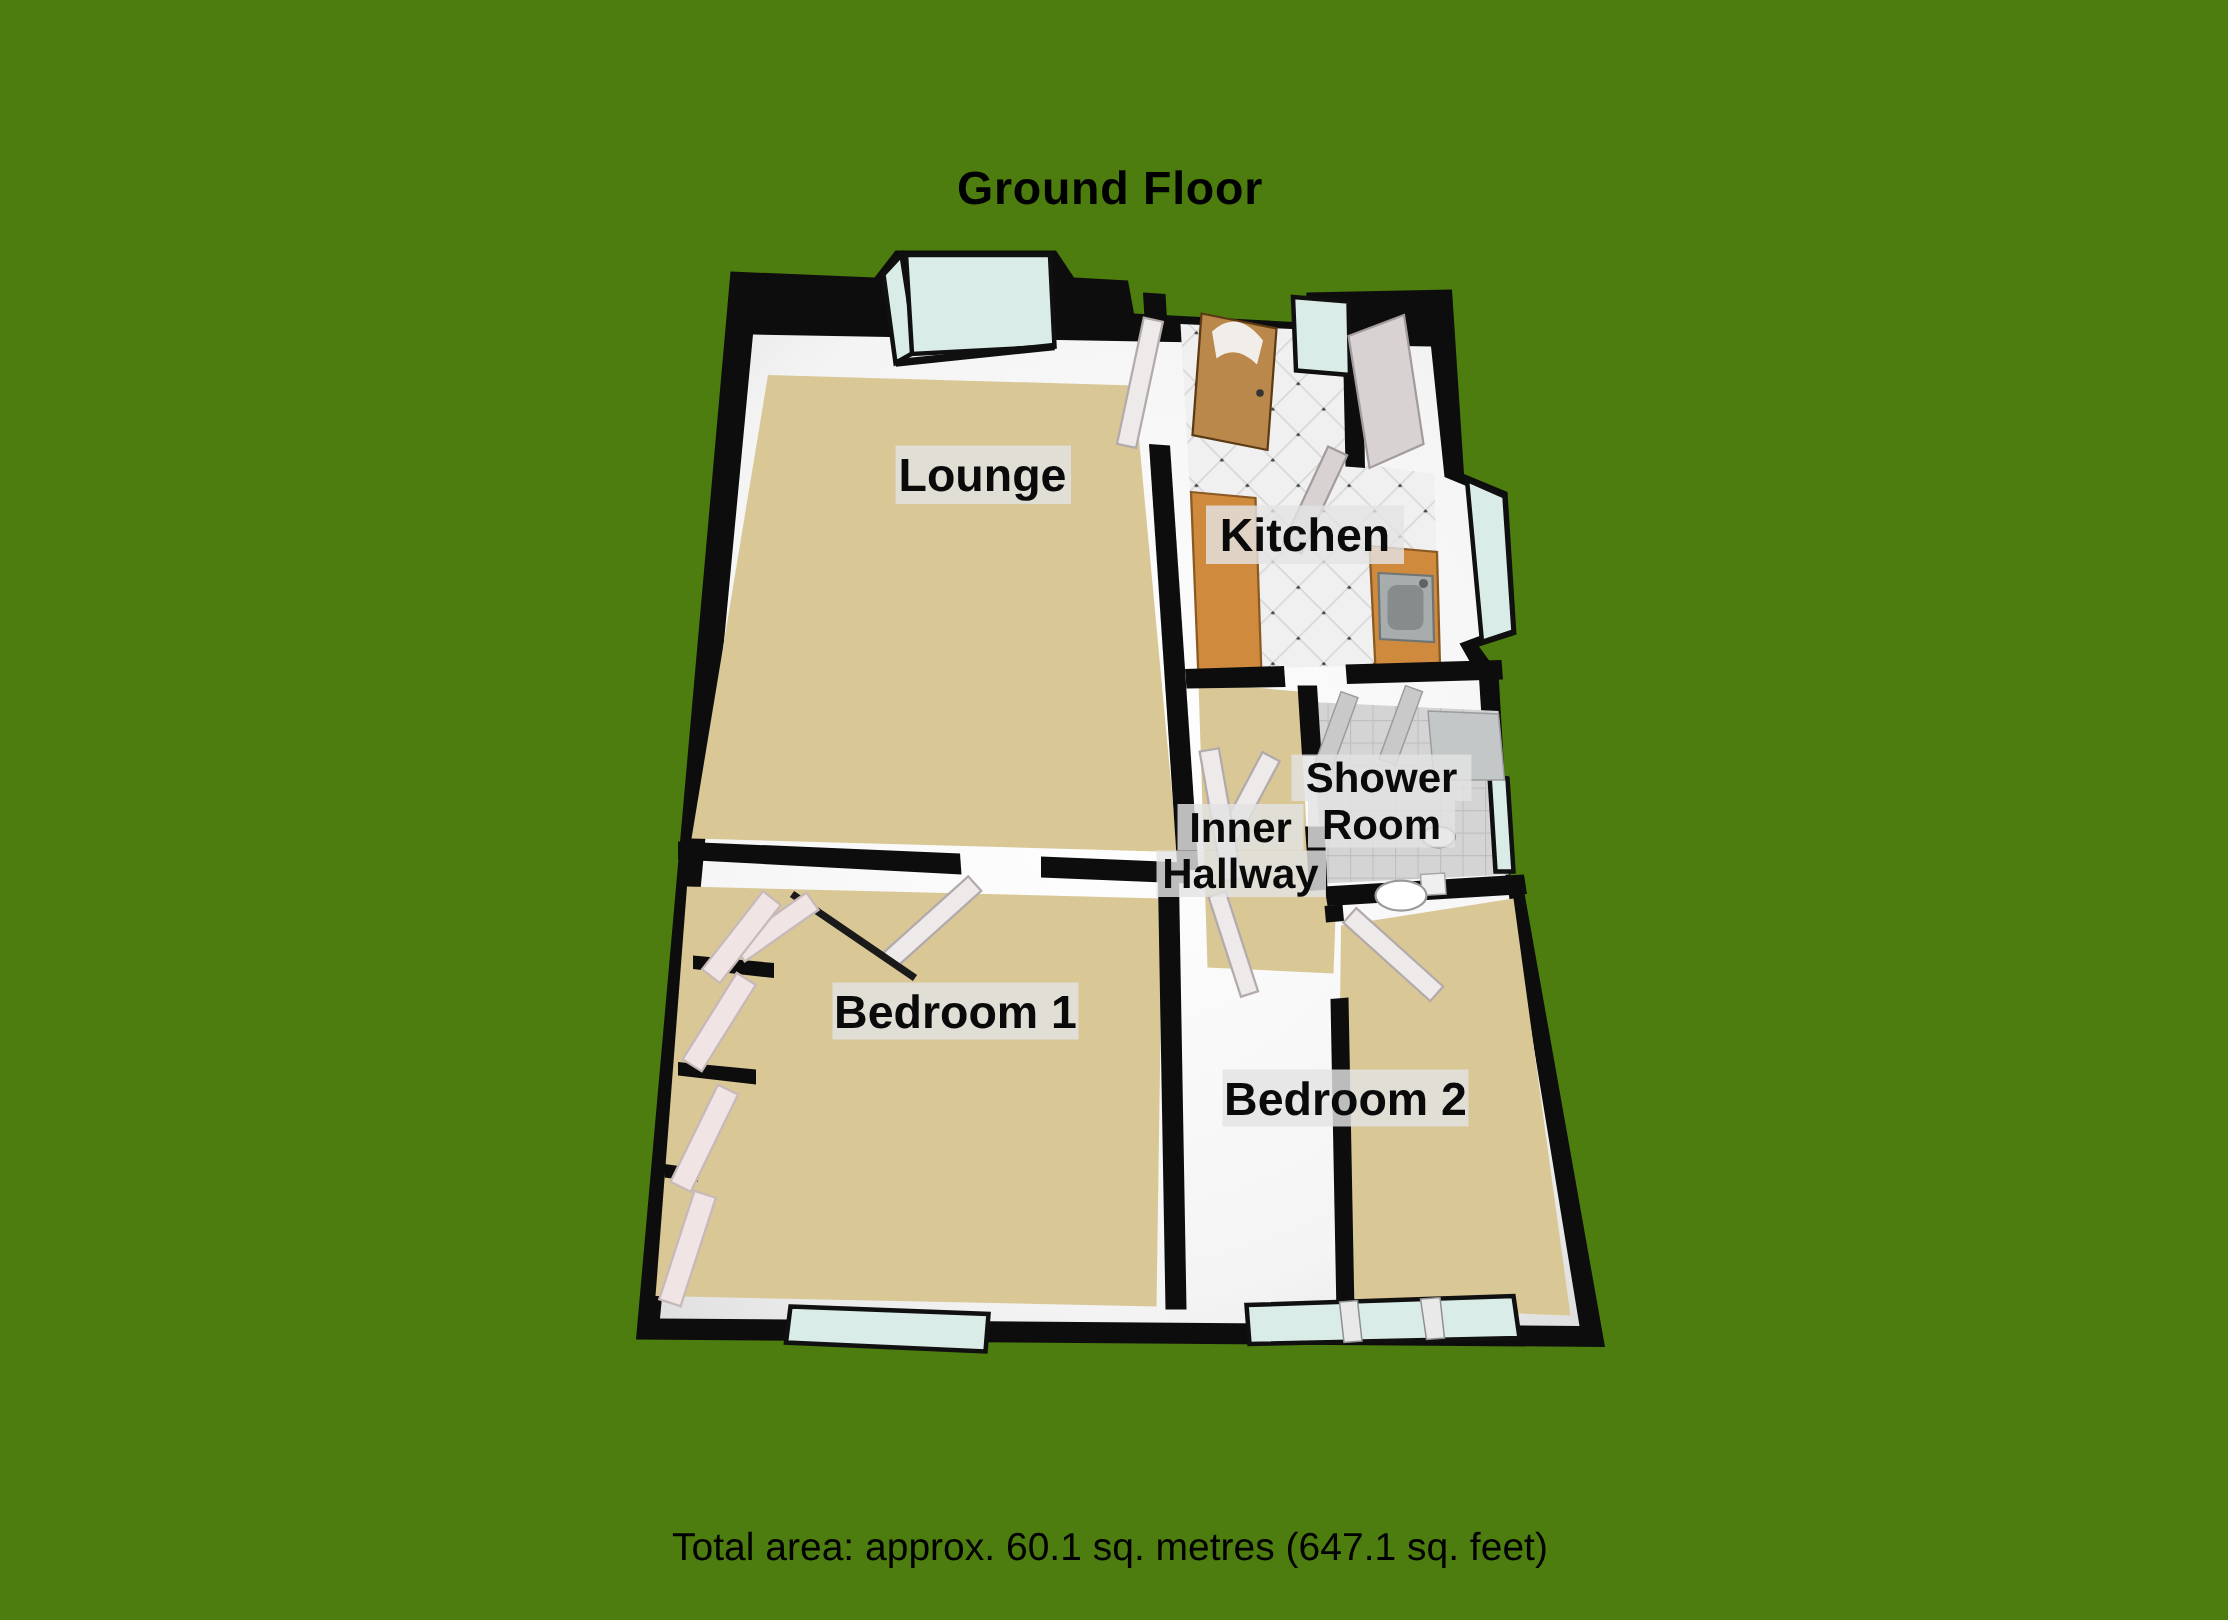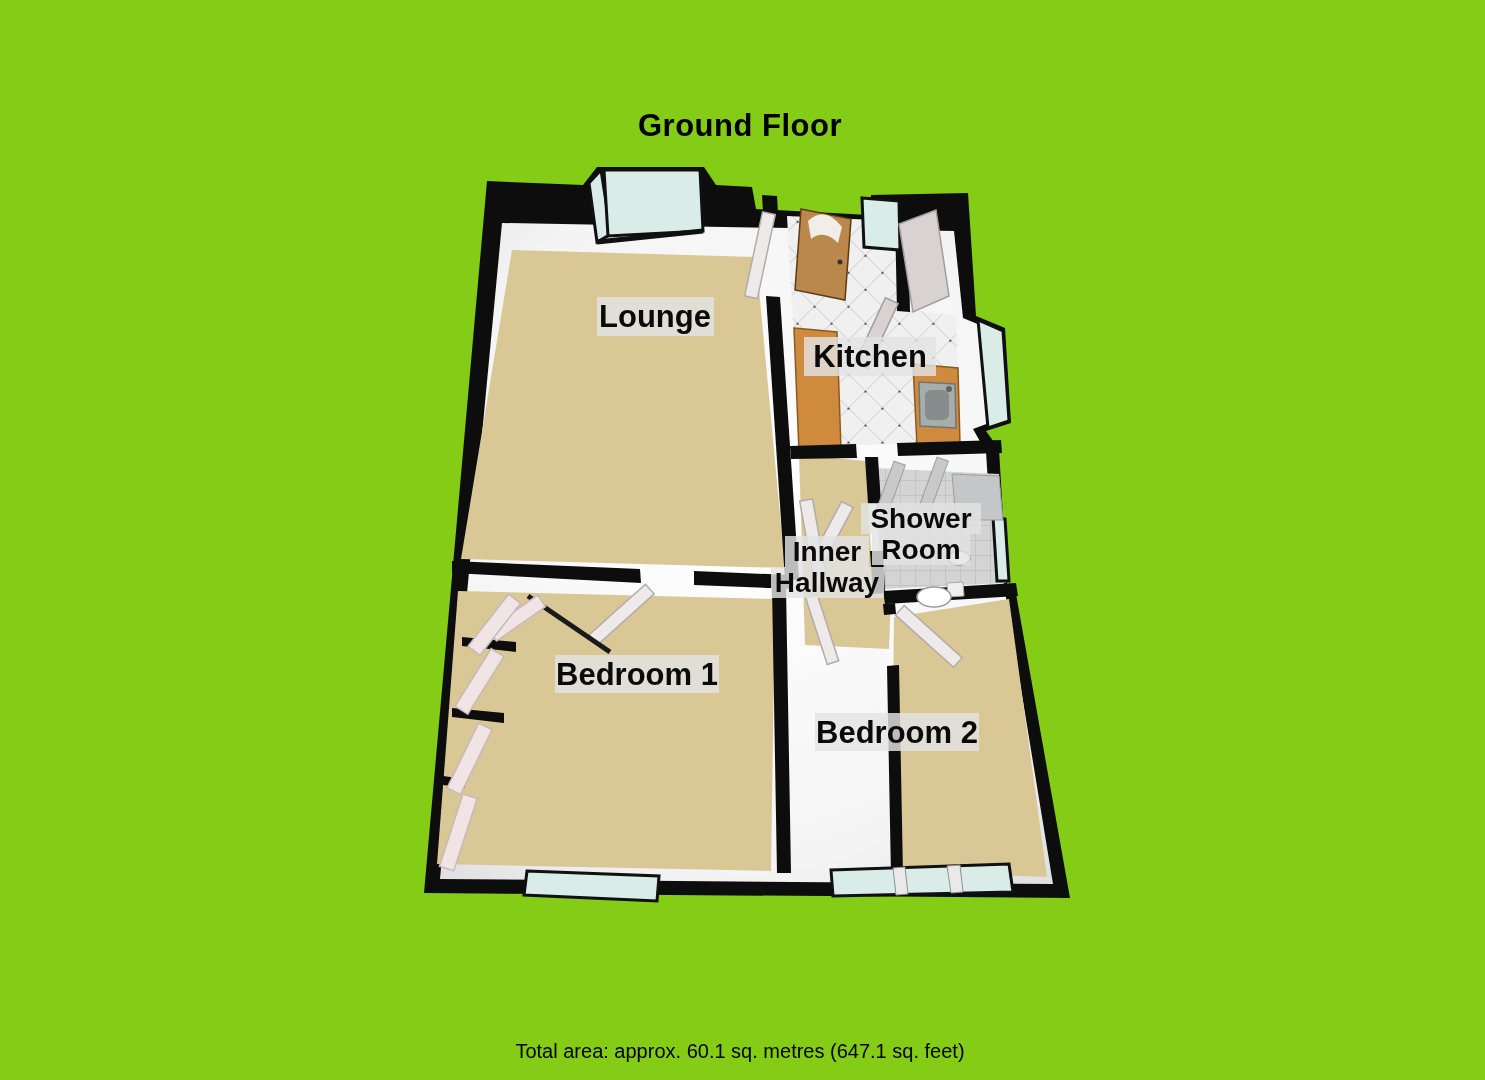--- a/index.html
+++ b/index.html
@@ -1,22 +1,22 @@
 <!DOCTYPE html>
 <html><head>
 <meta charset="utf-8">
 <style>
   html,body{margin:0;padding:0;background:#ffffff;}
-  .page{position:relative;width:1485px;height:1080px;background:#84cc16;overflow:hidden;
+  .page{position:relative;width:1485px;height:1080px;background:#4d7c0f;overflow:hidden;
         font-family:"Liberation Sans", sans-serif;}
   .hdr{position:absolute;top:108px;left:0;width:1480px;text-align:center;color:#000;}
   .hdr h1{margin:0;font-size:31px;font-weight:bold;letter-spacing:0.5px;}
   .hdr .sub{margin-top:7px;font-size:17.5px;}
-  .ftr{position:absolute;top:1040px;left:0;width:1480px;text-align:center;
-       font-size:20px;color:#000;}
+  .ftr{position:absolute;top:1016px;left:0;width:1480px;text-align:center;
+       font-size:26px;color:#000;}
   svg{position:absolute;left:0;top:0;}
   .roomlabel{font-weight:bold;fill:#0a0a0a;}
   .lbl-big{font-size:31px;}
   .lbl-mid{font-size:28px;}
   .lblbg{opacity:0.82;}
   .leaf{fill:#efeaea;stroke:#b3abab;stroke-width:1.5;}
   .leafgrey{fill:#d8d2d2;stroke:#a49c9c;stroke-width:1.5;}
   .ward{fill:#f0e4e4;stroke:#c8b9b9;stroke-width:1.5;}
   .winframe{stroke:#101010;stroke-width:3;}
 </style>

